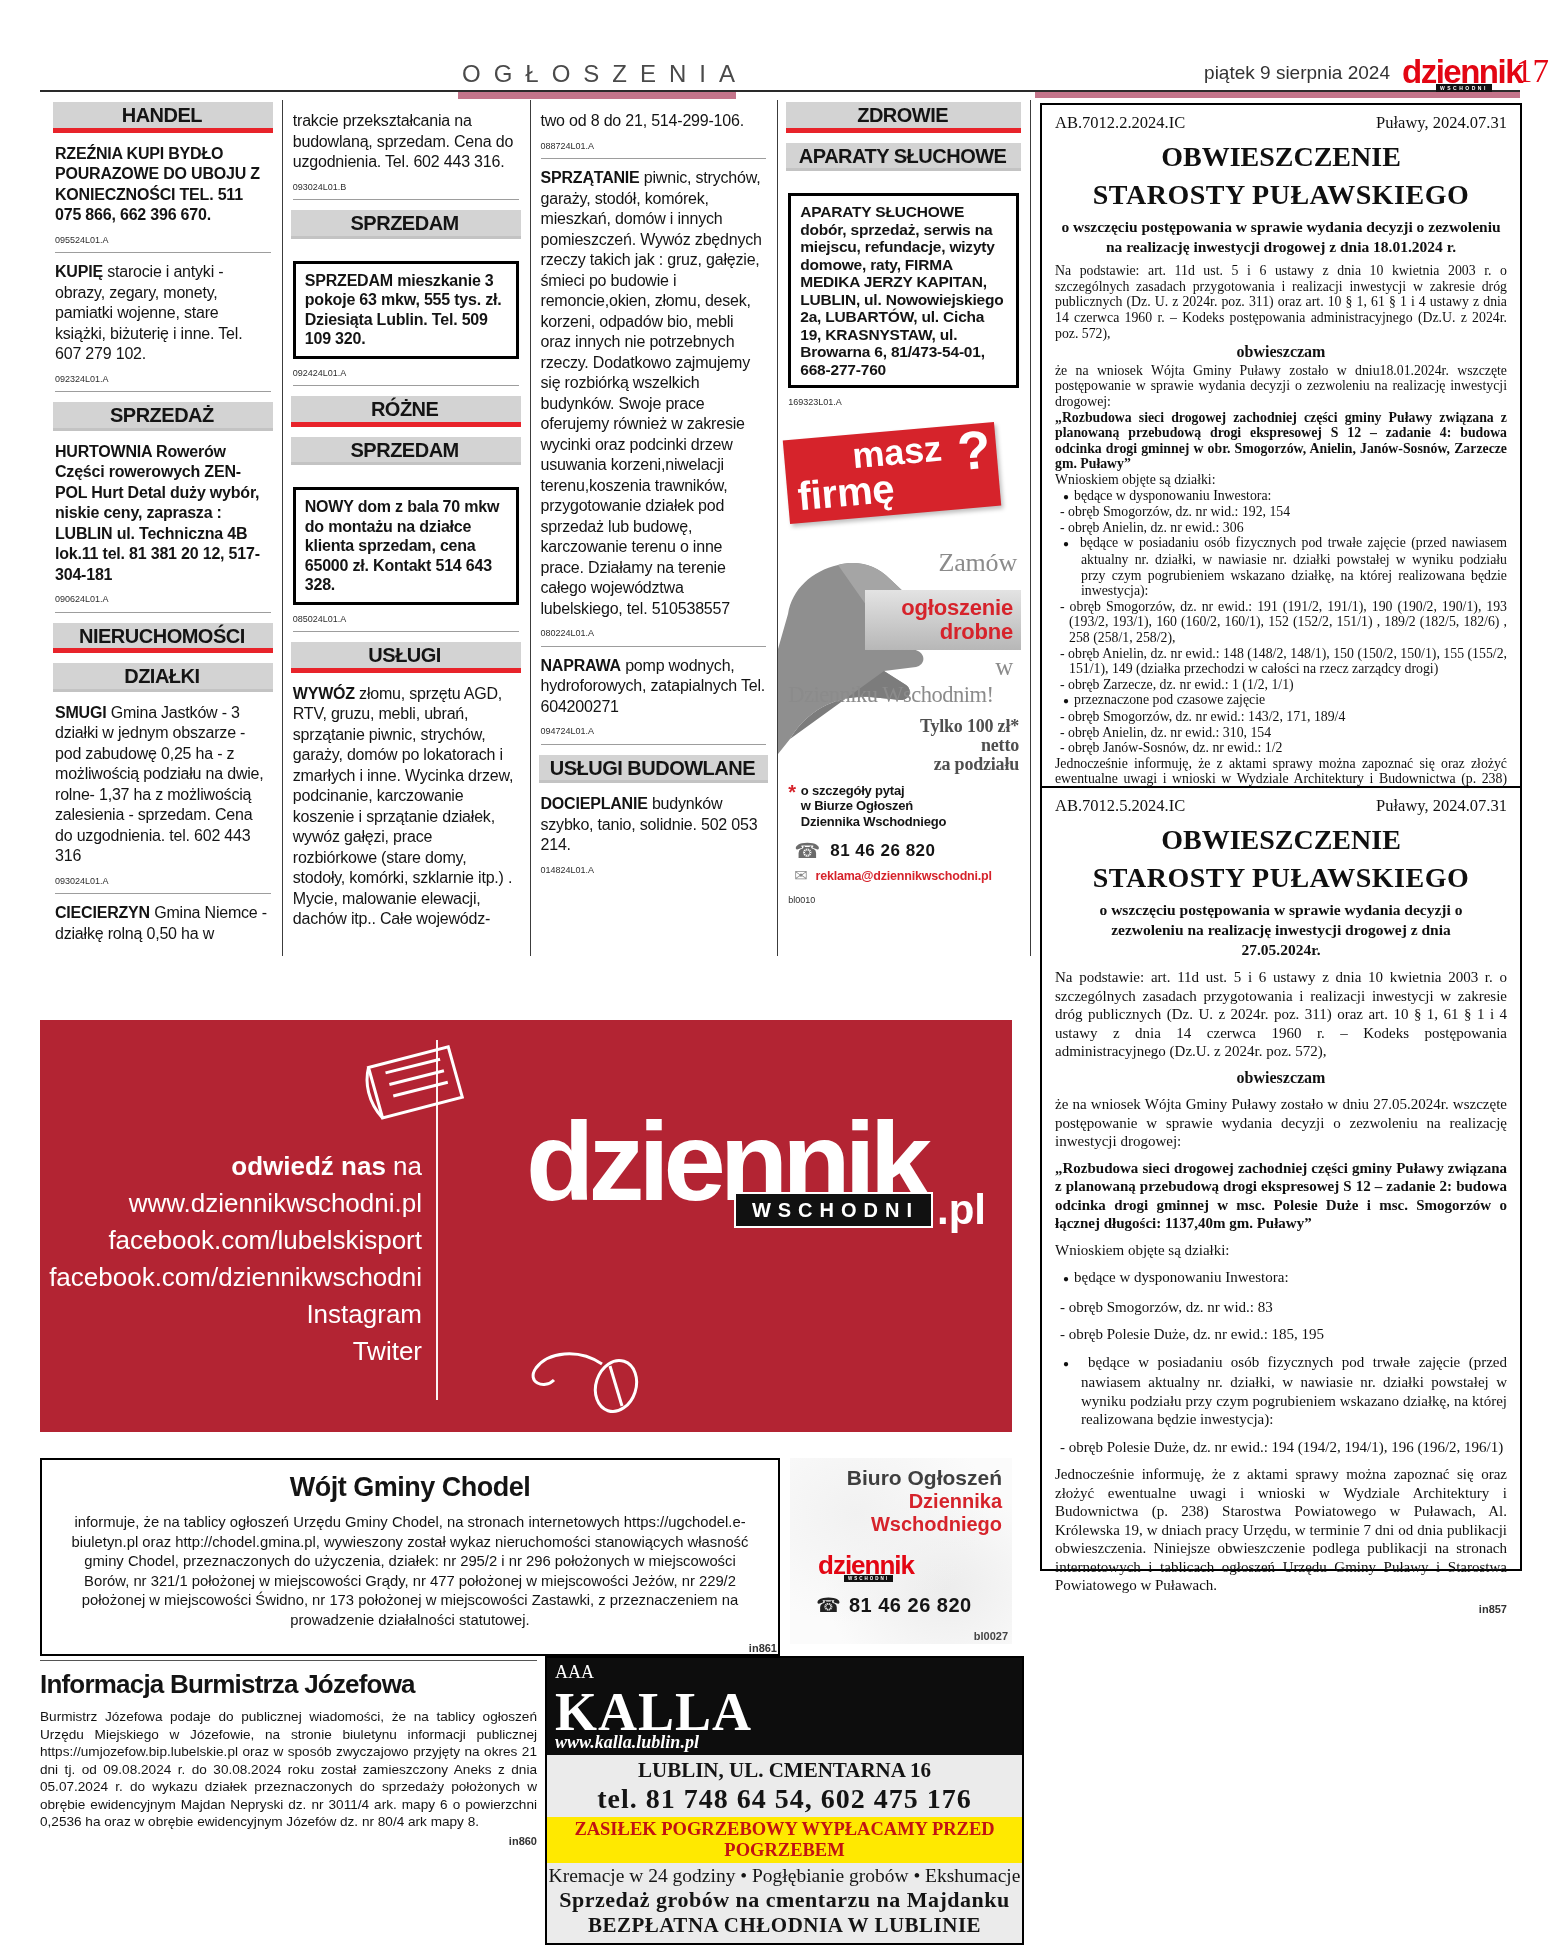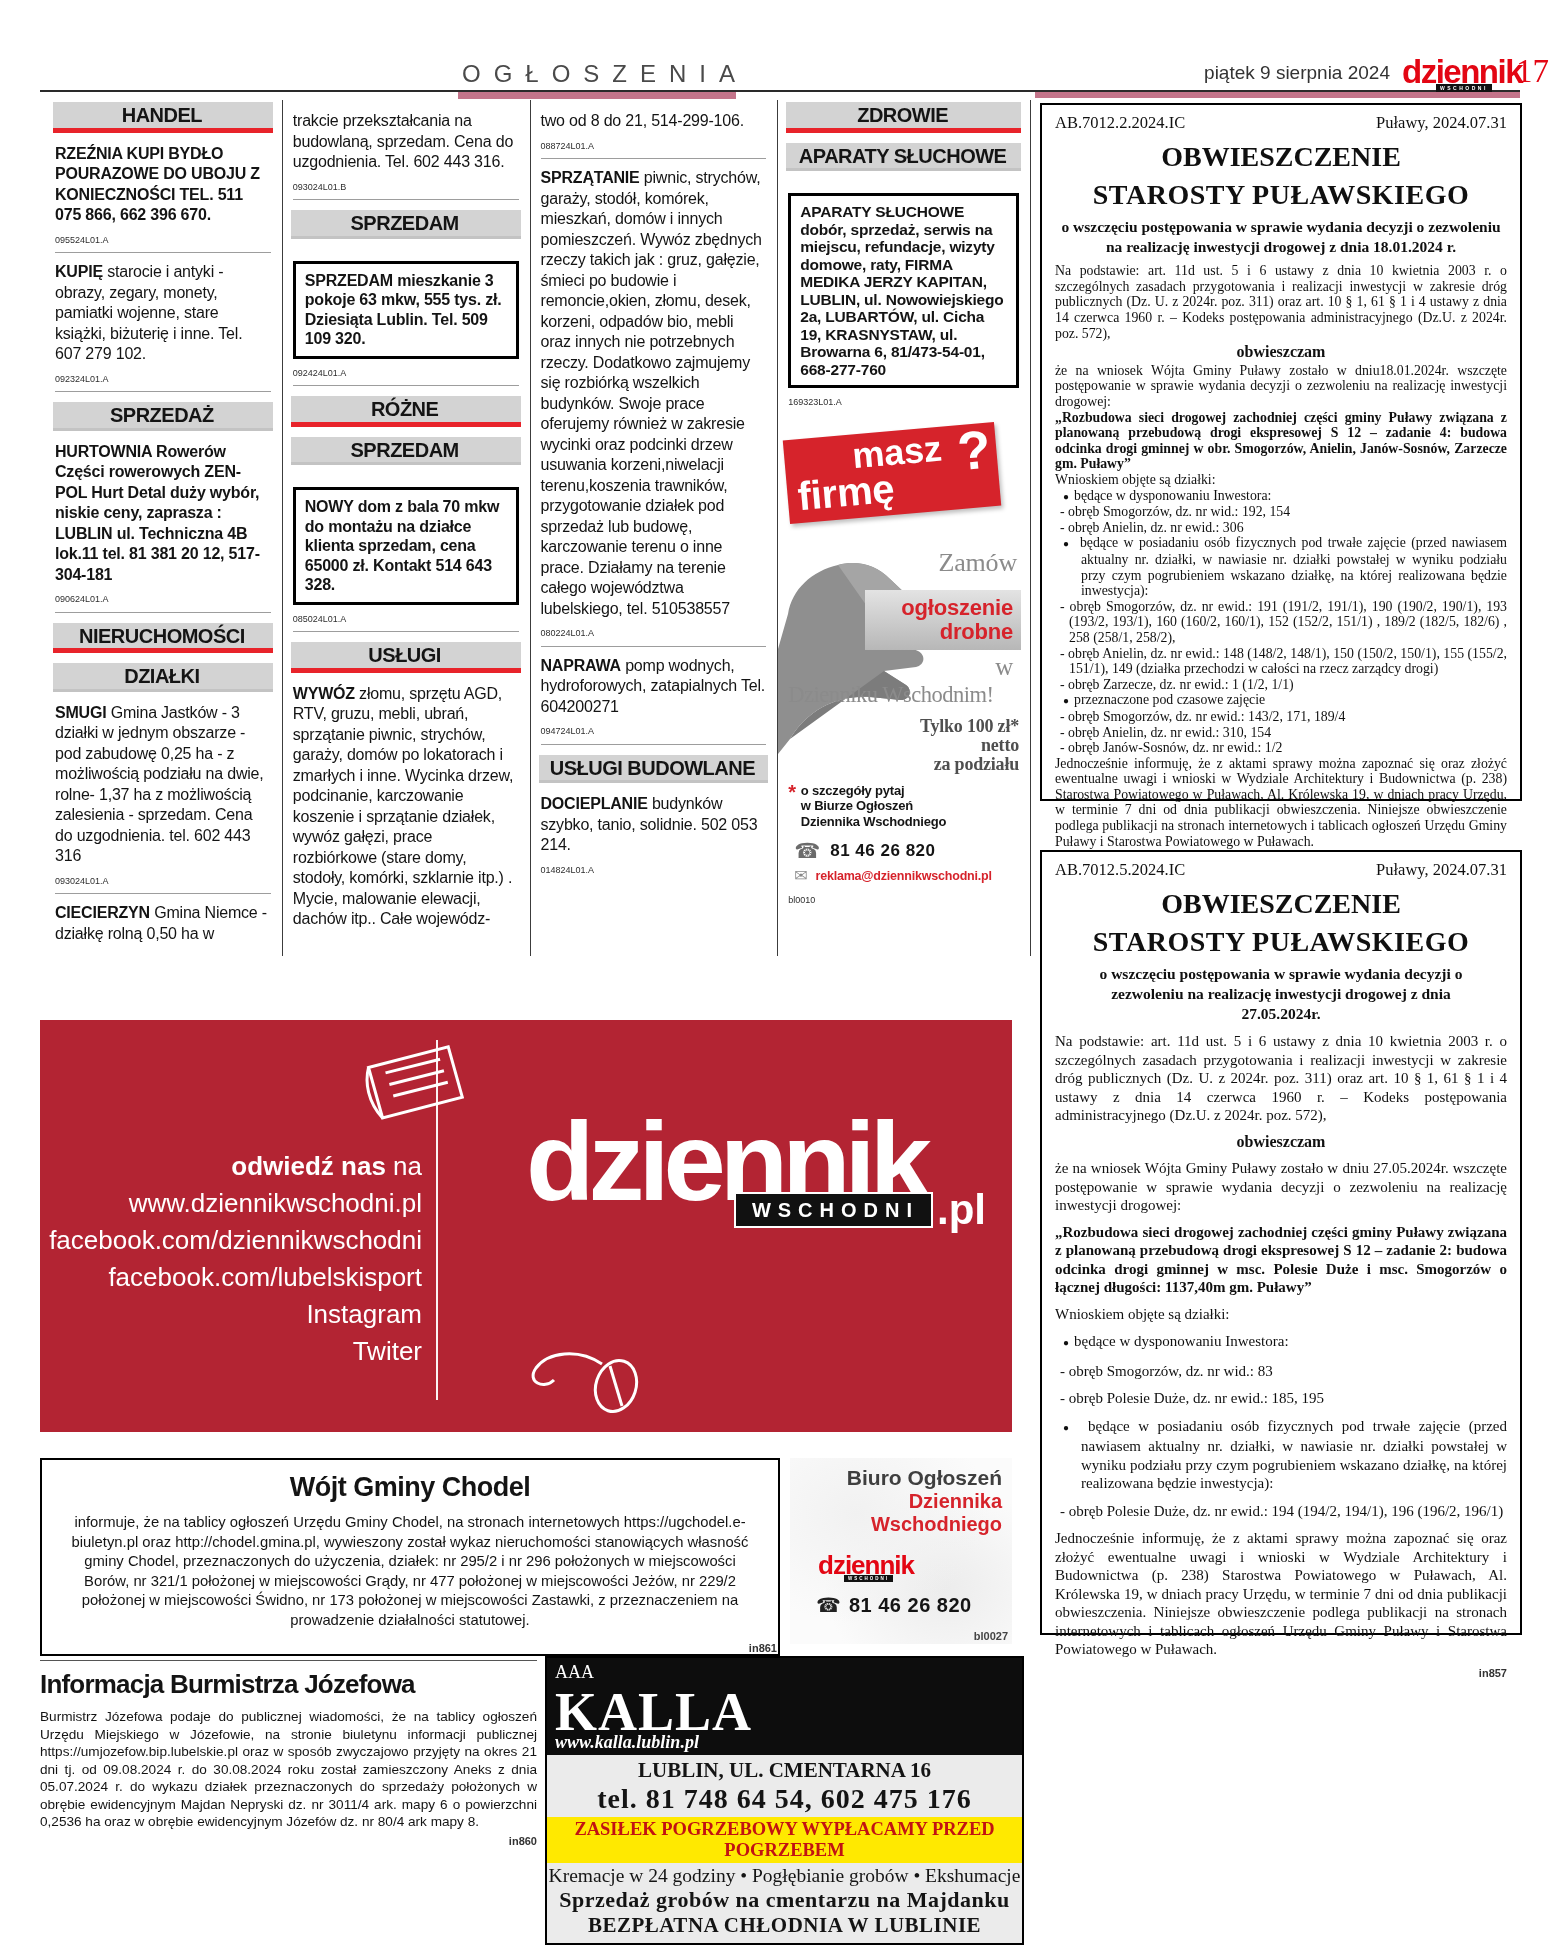--- a/index.html
+++ b/index.html
@@ -61,21 +61,21 @@
   .star{color:#d6232b;font-size:20px;line-height:18px;}
   .prow{display:flex;align-items:center;gap:10px;margin:12px 0 4px 6px;}
   .pic{font-size:21px;color:#6b6b6b;}
   .pnum{font-weight:bold;font-size:17px;letter-spacing:0.5px;}
   .erow{display:flex;align-items:center;gap:8px;margin:2px 0 0 6px;}
   .eic{font-size:16px;color:#8a8a8a;}
   .eml{color:#d6232b;font-weight:bold;font-size:12.5px;}
   .notice{font-family:"Liberation Serif",serif;border:2px solid #000;background:#fff;
       padding:8px 13px;color:#101010;}
   .n1{left:1040px;top:103px;width:452px;height:678px;}
-  .n2{left:1040px;top:850px;width:452px;height:765px;}
+  .n2{left:1040px;top:786px;width:452px;height:765px;}
   .n-row{display:flex;justify-content:space-between;font-size:16.5px;}
   .n-title{font-size:28px;font-weight:bold;text-align:center;margin:8px 0 2px;}
   .n-title2{font-size:28px;font-weight:bold;text-align:center;margin:6px 0 6px;letter-spacing:0.5px;}
   .n-sub{font-weight:bold;text-align:center;font-size:15.5px;line-height:1.3;margin:2px 6px 6px;}
   .n-body{font-size:13.8px;line-height:15.6px;text-align:justify;}
   .n2 .n-body{font-size:15px;line-height:18.5px;}
   .n-proclaim{text-align:center;font-weight:bold;font-size:16px;margin:3px 0;}
   .n-project{font-weight:bold;}
   .n-item{padding-left:26px;text-indent:-18px;}
   .n-item.d{padding-left:14px;text-indent:-9px;}
@@ -341,22 +341,22 @@
         <path d="M14,26 L96,18 L102,70 L20,78 Z"></path>
         <path d="M14,26 C8,40 8,60 20,78"></path>
         <path d="M30,34 L86,29"></path>
           <path d="M32,46 L88,41"></path>
           <path d="M34,58 L90,53"></path>
       </g>
     </svg>
     <div class="bn-text">
       <div><b>odwiedź nas</b><span> na</span></div>
       <div>www.dziennikwschodni.pl</div>
+      <div>facebook.com/lubelskisport</div>
       <div>facebook.com/dziennikwschodni</div>
-      <div>facebook.com/lubelskisport</div>
       <div>Instagram</div>
       <div>Twiter</div>
     </div>
     <div class="bn-div"></div>
     <div class="bn-logo">
       <div class="bn-word">dziennik</div>
       <div class="bn-row2">
         <span class="bn-badge">WSCHODNI</span>
         <span class="bn-pl">.pl</span>
       </div>

